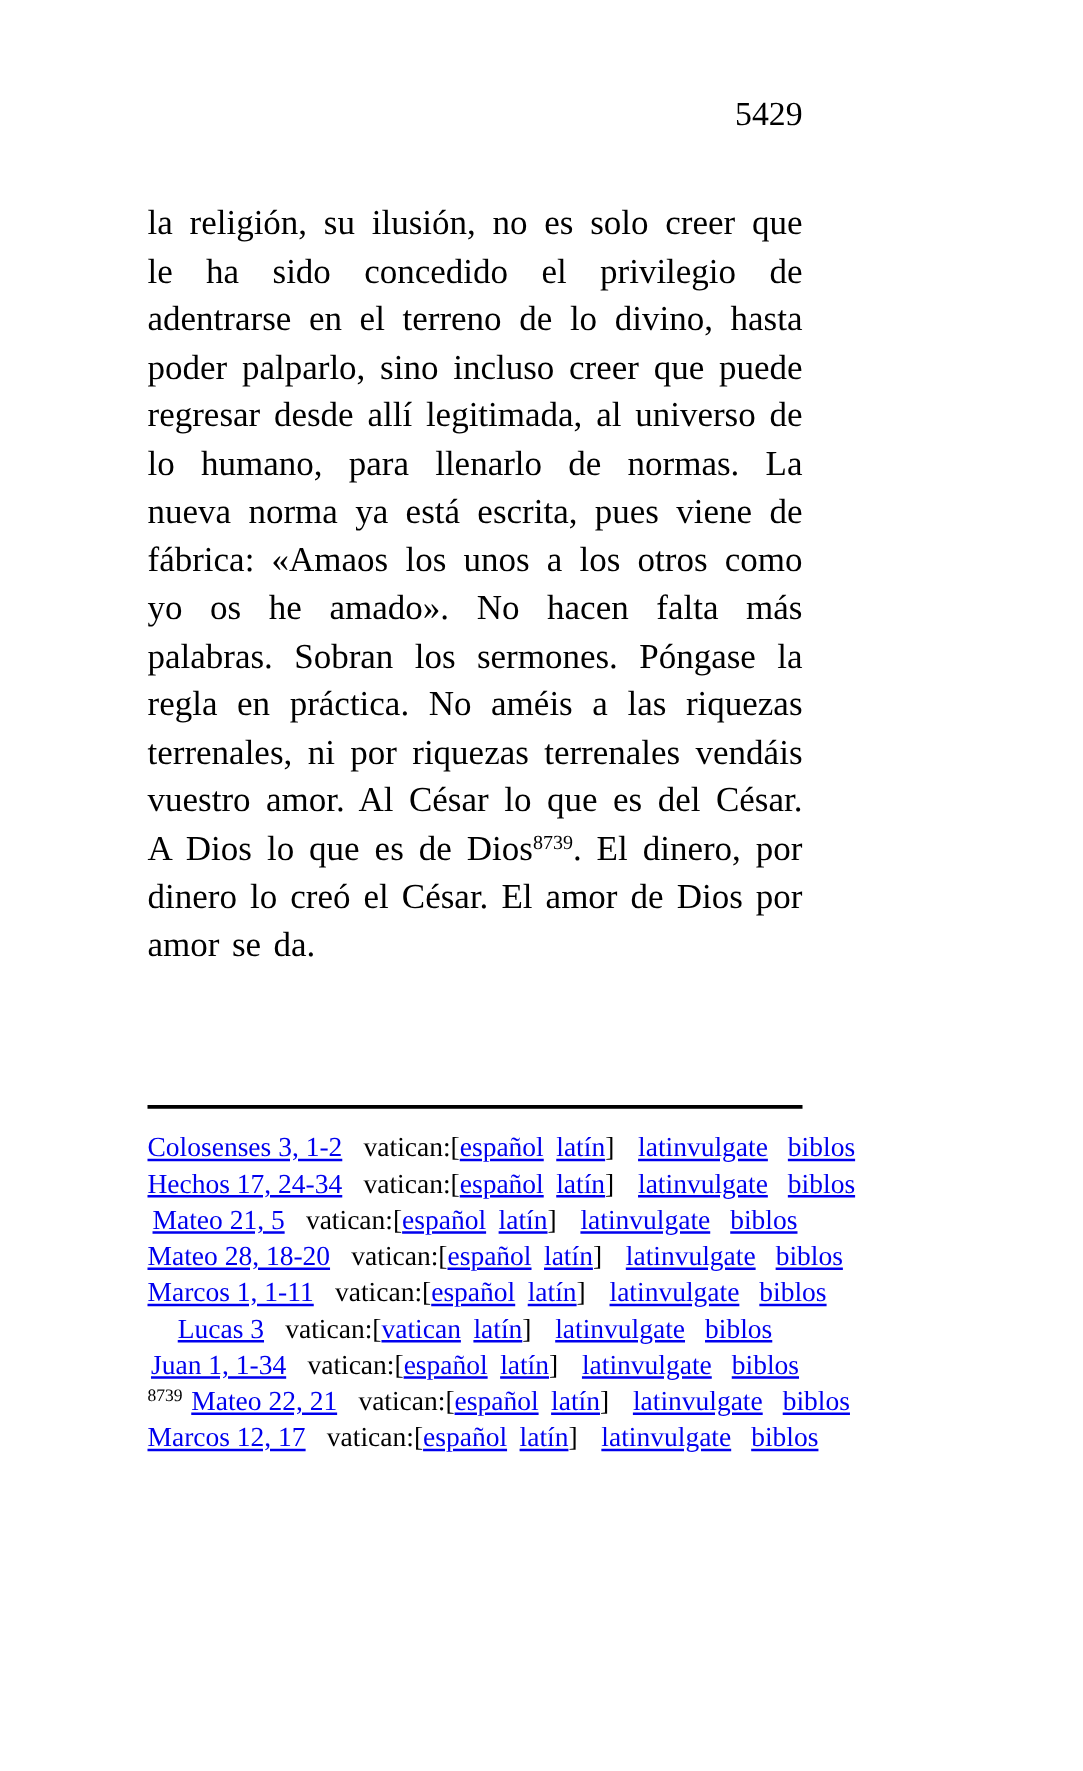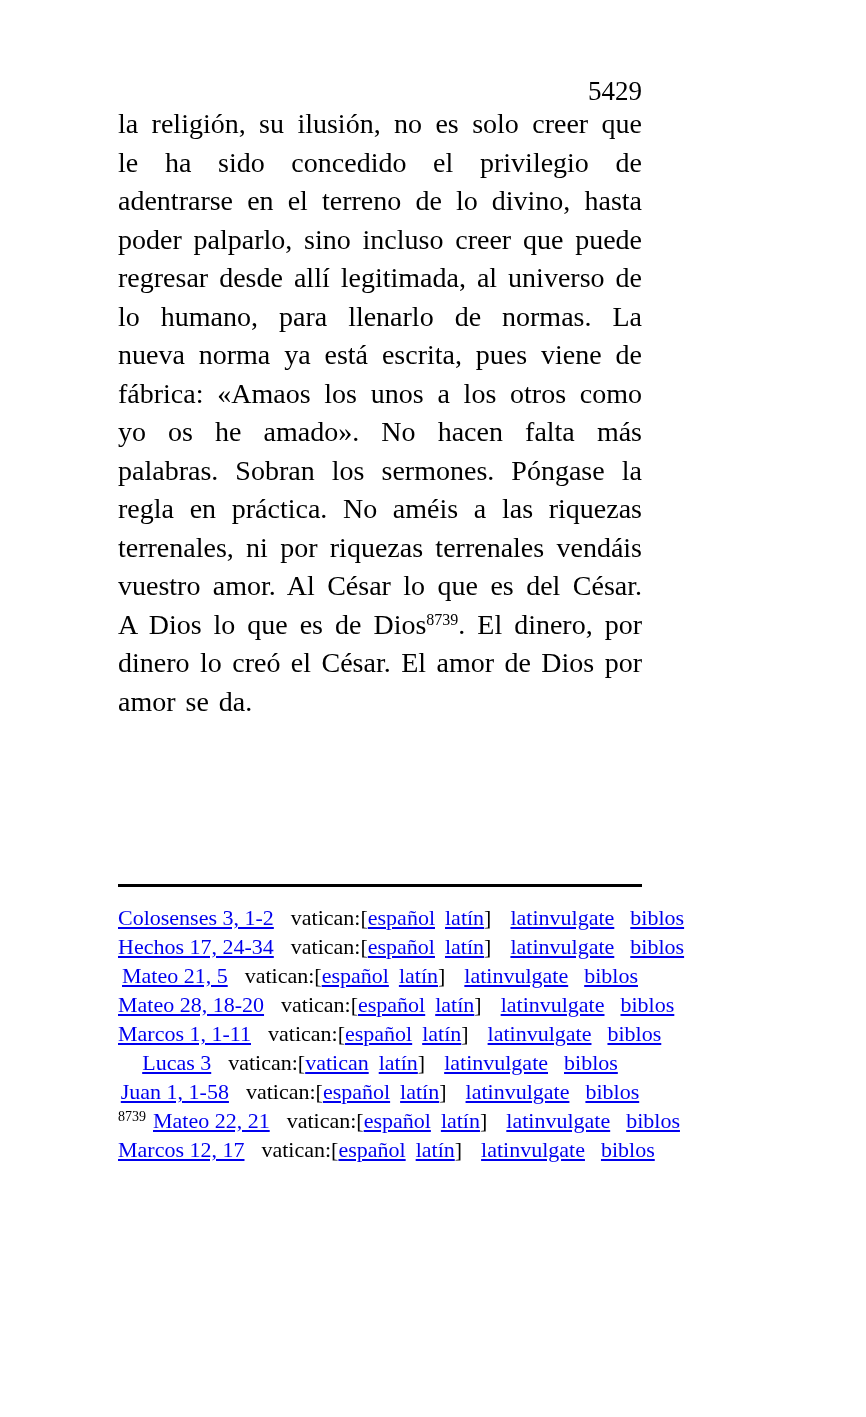--- a/index.html
+++ b/index.html
@@ -16,20 +16,21 @@
     width: 718px; height: 1417px;
     padding: 78px 76px 0 118px;
     background: var(--bg-color, #ffffff);
   }
   .page-number {
     text-align: right;
     font-size: 27px;
     line-height: 1;
   }
   .body-text {
+    margin-top: 55px;
     font-size: 28px;
     line-height: 38.5px;
     text-align: justify;
     word-spacing: 3px;
     hyphens: none;
   }
   .para { margin: 0; }
   .para-indent { text-indent: 26px; }
   .body-sup {
     font-size: 16px;
@@ -88,19 +89,19 @@
 
   <div class="footnotes">
     <hr class="fn-rule">
     <div id="fn-list">
         <div class="fn-line"><a href="#" class="link fn-ref">Colosenses 3, 1-2</a><span class="fn-black fn-prefix">vatican:[</span><a href="#" class="link fn-lang1">español</a><a href="#" class="link fn-lang2">latín</a><span class="fn-black fn-close">]</span><a href="#" class="link fn-site1">latinvulgate</a><a href="#" class="link fn-site2">biblos</a></div>
         <div class="fn-line"><a href="#" class="link fn-ref">Hechos 17, 24-34</a><span class="fn-black fn-prefix">vatican:[</span><a href="#" class="link fn-lang1">español</a><a href="#" class="link fn-lang2">latín</a><span class="fn-black fn-close">]</span><a href="#" class="link fn-site1">latinvulgate</a><a href="#" class="link fn-site2">biblos</a></div>
         <div class="fn-line"><a href="#" class="link fn-ref">Mateo 21, 5</a><span class="fn-black fn-prefix">vatican:[</span><a href="#" class="link fn-lang1">español</a><a href="#" class="link fn-lang2">latín</a><span class="fn-black fn-close">]</span><a href="#" class="link fn-site1">latinvulgate</a><a href="#" class="link fn-site2">biblos</a></div>
         <div class="fn-line"><a href="#" class="link fn-ref">Mateo 28, 18-20</a><span class="fn-black fn-prefix">vatican:[</span><a href="#" class="link fn-lang1">español</a><a href="#" class="link fn-lang2">latín</a><span class="fn-black fn-close">]</span><a href="#" class="link fn-site1">latinvulgate</a><a href="#" class="link fn-site2">biblos</a></div>
         <div class="fn-line"><a href="#" class="link fn-ref">Marcos 1, 1-11</a><span class="fn-black fn-prefix">vatican:[</span><a href="#" class="link fn-lang1">español</a><a href="#" class="link fn-lang2">latín</a><span class="fn-black fn-close">]</span><a href="#" class="link fn-site1">latinvulgate</a><a href="#" class="link fn-site2">biblos</a></div>
         <div class="fn-line"><a href="#" class="link fn-ref">Lucas 3</a><span class="fn-black fn-prefix">vatican:[</span><a href="#" class="link fn-lang1">vatican</a><a href="#" class="link fn-lang2">latín</a><span class="fn-black fn-close">]</span><a href="#" class="link fn-site1">latinvulgate</a><a href="#" class="link fn-site2">biblos</a></div>
-        <div class="fn-line"><a href="#" class="link fn-ref">Juan 1, 1-58</a><span class="fn-black fn-prefix">vatican:[</span><a href="#" class="link fn-lang1">español</a><a href="#" class="link fn-lang2">latín</a><span class="fn-black fn-close">]</span><a href="#" class="link fn-site1">latinvulgate</a><a href="#" class="link fn-site2">biblos</a></div>
+        <div class="fn-line"><a href="#" class="link fn-ref">Juan 1, 1-34</a><span class="fn-black fn-prefix">vatican:[</span><a href="#" class="link fn-lang1">español</a><a href="#" class="link fn-lang2">latín</a><span class="fn-black fn-close">]</span><a href="#" class="link fn-site1">latinvulgate</a><a href="#" class="link fn-site2">biblos</a></div>
         <div class="fn-line"><sup class="fn-marker">8739</sup><a href="#" class="link fn-ref">Mateo 22, 21</a><span class="fn-black fn-prefix">vatican:[</span><a href="#" class="link fn-lang1">español</a><a href="#" class="link fn-lang2">latín</a><span class="fn-black fn-close">]</span><a href="#" class="link fn-site1">latinvulgate</a><a href="#" class="link fn-site2">biblos</a></div>
         <div class="fn-line"><a href="#" class="link fn-ref">Marcos 12, 17</a><span class="fn-black fn-prefix">vatican:[</span><a href="#" class="link fn-lang1">español</a><a href="#" class="link fn-lang2">latín</a><span class="fn-black fn-close">]</span><a href="#" class="link fn-site1">latinvulgate</a><a href="#" class="link fn-site2">biblos</a></div>
       </div>
   </div>
 
 </div>
 
 </body></html>

